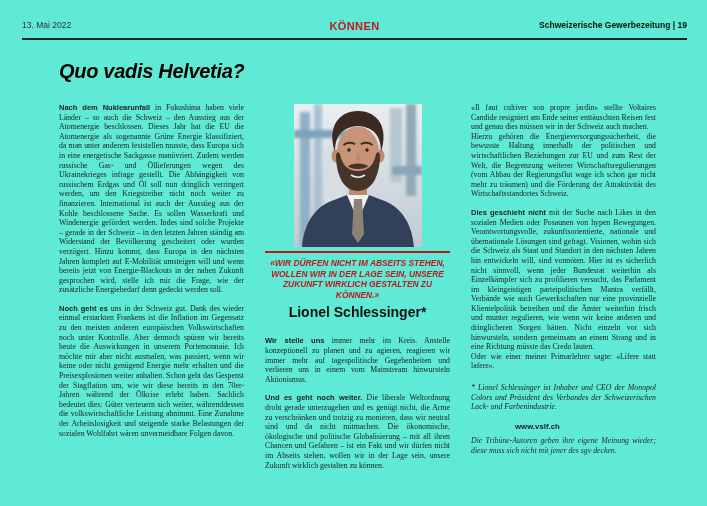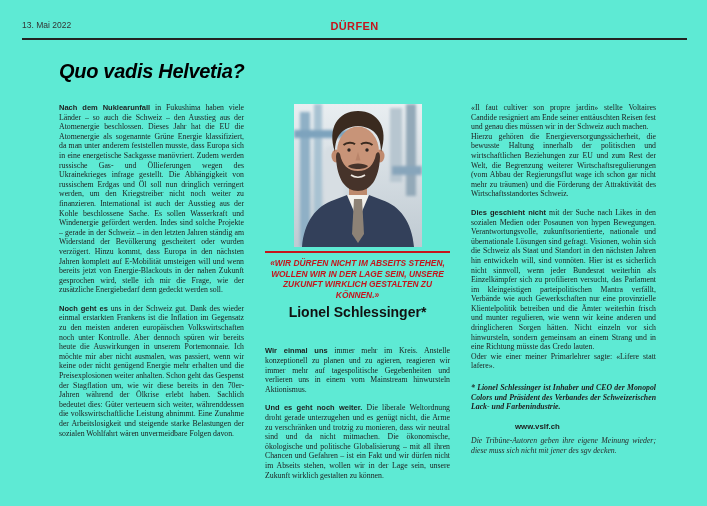--- a/index.html
+++ b/index.html
@@ -33,46 +33,47 @@
   }
   .col{flex:1;min-width:0;}
   .col p{
     margin:0 0 9px 0;font-size:7.8px;line-height:9.6px;text-align:justify;
   }
   .lead{font-family:"Liberation Sans", sans-serif;font-weight:bold;font-size:7.5px;}
   
   figure.photo{margin:1px auto 4px auto;width:128px;height:143px;display:block;}
   figure.photo svg{display:block;width:128px;height:143px;}
   
-  .quote-block{margin-bottom:26px;}
+  .quote-block{margin-bottom:16px;}
   .quote-rule{height:2px;background:var(--accent);margin:2px 0 5px 0;}
   .pull-quote{
     margin:0;font-family:"Liberation Sans", sans-serif;font-weight:bold;font-style:italic;
     font-size:8.4px;line-height:10.6px;color:var(--accent);text-align:center;
   }
   .quote-attr{
     margin-top:4px;text-align:center;font-family:"Liberation Sans", sans-serif;
     font-weight:bold;font-size:14px;color:#111;
   }
   
-  .footnote{font-style:italic;font-size:7.6px;line-height:9.4px;margin-top:12px !important;font-weight:bold;}
+  .footnote{font-style:italic;font-size:7.6px;line-height:9.4px;margin-top:12px !important;}
   .website{
     font-family:"Liberation Sans", sans-serif;font-weight:bold;font-size:8px;
     margin:10px 0 5px 0 !important;text-align:left !important;padding-left:44px;
   }
   .disclaimer{font-style:italic;font-size:6.4px;line-height:8.2px;color:#2b2b2b;}
 </style>
 </head>
 <body>
 
 <div class="page">
 
   <div class="masthead">
     <span class="date">13. Mai 2022</span>
-    <span class="section">DÜRFEN</span>
+    <span class="section">KÖNNEN</span>
+    <span class="pub">Schweizerische Gewerbezeitung | 19</span>
   </div>
   <div class="head-rule"></div>
 
   <h1 class="title">Quo vadis Helvetia?</h1>
 
   <div class="cols">
 
     <div class="col">
       <p><span class="lead">Nach dem Nuklearunfall</span><span> in Fukushima haben viele Länder – so auch die Schweiz – den Ausstieg aus der Atomenergie beschlossen. Dieses Jahr hat die EU die Atomenergie als sogenannte Grüne Energie klassifiziert, da man unter anderem feststellen musste, dass Europa sich in eine energetische Sackgasse manövriert. Zudem werden russische Gas- und Öllieferungen wegen des Ukrainekrieges infrage gestellt. Die Abhängigkeit von russischem Erdgas und Öl soll nun dringlich verringert werden, um den Kriegstreiber nicht noch weiter zu finanzieren. International ist auch der Ausstieg aus der Kohle beschlossene Sache. Es sollen Wasserkraft und Windenergie gefördert werden. Indes sind solche Projekte – gerade in der Schweiz – in den letzten Jahren ständig am Widerstand der Bevölkerung gescheitert oder wurden verzögert. Hinzu kommt, dass Europa in den nächsten Jahren komplett auf E-Mobilität umsteigen will und wenn bereits jetzt von Energie-Blackouts in der nahen Zukunft gesprochen wird, stelle ich mir die Frage, wie der zusätzliche Energiebedarf denn gedeckt werden soll.</span></p>
       <p><span class="lead">Noch geht es</span><span> uns in der Schweiz gut. Dank des wieder einmal erstarkten Frankens ist die Inflation im Gegensatz zu den meisten anderen europäischen Volkswirtschaften noch unter Kontrolle. Aber dennoch spüren wir bereits heute die Auswirkungen in unserem Portemonnaie. Ich möchte mir aber nicht ausmalen, was passiert, wenn wir keine oder nicht genügend Energie mehr erhalten und die Preisexplosionen weiter anhalten. Schon geht das Gespenst der Stagflation um, wie wir diese bereits in den 70er-Jahren während der Ölkrise erlebt haben. Sachlich bedeutet dies: Güter verteuern sich weiter, währenddessen die volkswirtschaftliche Leistung abnimmt. Eine Zunahme der Arbeitslosigkeit und steigende starke Belastungen der sozialen Wohlfahrt wären unvermeidbare Folgen davon.</span></p>
@@ -120,21 +121,21 @@
           </g>
         </svg>
       </figure>
 
       <div class="quote-block">
         <div class="quote-rule"></div>
         <blockquote class="pull-quote">«WIR DÜRFEN NICHT IM ABSEITS STEHEN, WOLLEN WIR IN DER LAGE SEIN, UNSERE ZUKUNFT WIRKLICH GESTALTEN ZU KÖNNEN.»</blockquote>
         <div class="quote-attr">Lionel Schlessinger*</div>
       </div>
 
-      <p><span class="lead">Wir einmal uns</span><span> immer mehr im Kreis. Anstelle konzeptionell zu planen und zu agieren, reagieren wir immer mehr auf tagespolitische Gegebenheiten und verlieren uns in einem vom Mainstream hinwursteln Aktionismus.</span></p>
+      <p><span class="lead">Wir stelle uns</span><span> immer mehr im Kreis. Anstelle konzeptionell zu planen und zu agieren, reagieren wir immer mehr auf tagespolitische Gegebenheiten und verlieren uns in einem vom Mainstream hinwursteln Aktionismus.</span></p>
       <p><span class="lead">Und es geht noch weiter.</span><span> Die liberale Weltordnung droht gerade unterzugehen und es genügt nicht, die Arme zu verschränken und trotzig zu monieren, dass wir neutral sind und da nicht mitmachen. Die ökonomische, ökologische und politische Globalisierung – mit all ihren Chancen und Gefahren – ist ein Fakt und wir dürfen nicht im Abseits stehen, wollen wir in der Lage sein, unsere Zukunft wirklich gestalten zu können.</span></p>
     </div>
 
     <div class="col">
       <p><span>«Il faut cultiver son propre jardin» stellte Voltaires Candide resigniert am Ende seiner enttäuschten Reisen fest und genau dies müssen wir in der Schweiz auch machen.</span><br><span>Hierzu gehören die Energieversorgungssicherheit, die bewusste Haltung innerhalb der politischen und wirtschaftlichen Beziehungen zur EU und zum Rest der Welt, die Begrenzung weiterer Wirtschaftsregulierungen (vom Abbau der Regierungsflut wage ich schon gar nicht mehr zu träumen) und die Förderung der Attraktivität des Wirtschaftsstandortes Schweiz.</span></p>
       <p><span class="lead">Dies geschieht nicht</span><span> mit der Suche nach Likes in den sozialen Medien oder Posaunen von hypen Bewegungen. Verantwortungsvolle, zukunftsorientierte, nationale und übernationale Lösungen sind gefragt. Visionen, wohin sich die Schweiz als Staat und Standort in den nächsten Jahren hin entwickeln will, sind vonnöten. Hier ist es sicherlich nicht sinnvoll, wenn jeder Bundesrat weiterhin als Einzelkämpfer sich zu profilieren versucht, das Parlament im kleingeistigen parteipolitischen Mantra verfällt, Verbände wie auch Gewerkschaften nur eine provinzielle Klientelpolitik betreiben und die Ämter weiterhin frisch und munter regulieren, wie wenn wir keine anderen und dringlicheren Sorgen hätten. Nicht einzeln vor sich hinwursteln, sondern gemeinsam an einem Strang und in eine Richtung müsste das Credo lauten.</span><br><span>Oder wie einer meiner Primarlehrer sagte: «Lifere statt lafere».</span></p>
       <p class="footnote">* Lionel Schlessinger ist Inhaber und CEO der Monopol Colors und Präsident des Verbandes der Schweizerischen Lack- und Farbenindustrie.</p>
       <p class="website">www.vslf.ch</p>
       <p class="disclaimer">Die Tribüne-Autoren geben ihre eigene Meinung wieder; diese muss sich nicht mit jener des sgv decken.</p>
     </div>

